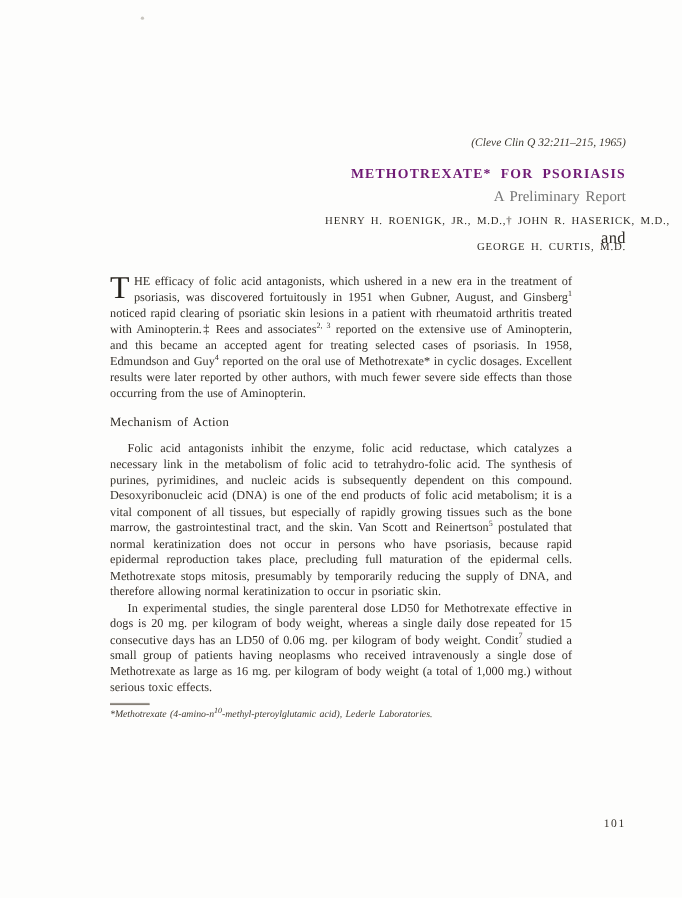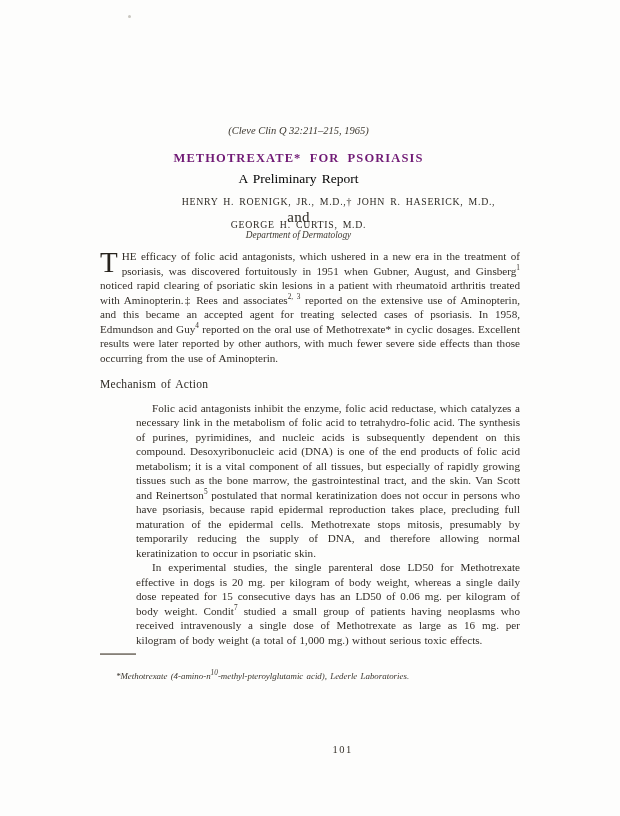--- a/index.html
+++ b/index.html
@@ -9,42 +9,42 @@
     font-family: "Liberation Serif", serif;
   }
   .page {
     position: relative;
     width: 620px; height: 816px;
     background: #fdfdfc;
     color: #332e28;
     overflow: hidden;
   }
   .centered {
-    position: absolute; left: 16px; width: 565px;
-    text-align: center;
+    position: absolute; left: 4px; width: 565px;
+    text-align: right;
   }
   .citation {
     top: 125px;
     font-style: italic;
     font-size: 10.5px;
     color: #3d3830;
   }
   .title {
     top: 151px;
     font-weight: bold;
     font-size: 12.5px;
     letter-spacing: 1.1px;
     word-spacing: 4px;
     color: #701a75;
   }
   .subtitle {
     top: 171px;
     font-size: 13.5px;
     word-spacing: 2px;
-    color: #000000;
+    color: #737373;
   }
   .authors {
     font-size: 9.8px;
     letter-spacing: 0.7px;
     word-spacing: 2px;
     color: #2e2a24;
   }
   .authors-1 { top: 196px; padding-left: 40px; }
   .authors-and { top: 209px; font-size: 15px; letter-spacing: 0.3px; }
   .authors-2 { top: 219px; }
@@ -58,21 +58,21 @@
     position: absolute;
     left: 100px; top: 249px;
     width: 420px;
     font-size: 11.15px;
     line-height: 14.5px;
     text-align: justify;
     word-spacing: 0.6px;
     color: #332e28;
   }
   .body-block p { margin: 0; }
-  p.indent { text-indent: 16px; margin-left: 36px; }
+  p.indent { text-indent: 16px; }
   .dropcap {
     float: left;
     font-size: 29px;
     line-height: 23px;
     padding: 2px 4px 0 0;
     color: #27231d;
   }
   .section-heading {
     text-align: left;
     font-size: 11.5px;
@@ -92,27 +92,26 @@
     margin: 6px 0 3px;
   }
   .footnotes {
     font-style: italic;
     font-size: 8.9px;
     line-height: 11.4px;
     text-align: left;
     word-spacing: 1px;
     color: #3a352d;
   }
-  .footnotes p { margin: 16px; }
+  .footnotes p { margin: 0; }
   .page-number {
     top: 744px;
     font-size: 10.5px;
     letter-spacing: 1.5px;
     color: #36312a;
-    margin-left: 44px;
   }
   .speck {
     position: absolute;
     left: 128px; top: 15px;
     width: 3px; height: 3px;
     border-radius: 50%;
     background: #c9c6c0;
   }
 </style>
 </head>
@@ -125,21 +124,20 @@
   <div class="centered citation">(Cleve Clin Q 32:211–215, 1965)</div>
 
   <div class="centered title">METHOTREXATE* FOR PSORIASIS</div>
 
   <div class="centered subtitle">A Preliminary Report</div>
 
   <div class="centered authors authors-1">HENRY H. ROENIGK, JR., M.D.,† JOHN R. HASERICK, M.D.,</div>
   <div class="centered authors authors-and">and</div>
   <div class="centered authors authors-2">GEORGE H. CURTIS, M.D.</div>
 
-  <div class="centered affiliation">Department of Dermatology</div>
 
   <div class="body-block">
 
     <p><span class="dropcap">T</span><span>HE efficacy of folic acid antagonists, which ushered in a new era in the treatment of psoriasis, was discovered fortuitously in 1951 when Gubner, August, and Ginsberg<sup>1</sup> noticed rapid clearing of psoriatic skin lesions in a patient with rheumatoid arthritis treated with Aminopterin.‡ Rees and associates<sup>2, 3</sup> reported on the extensive use of Aminopterin, and this became an accepted agent for treating selected cases of psoriasis. In 1958, Edmundson and Guy<sup>4</sup> reported on the oral use of Methotrexate* in cyclic dosages. Excellent results were later reported by other authors, with much fewer severe side effects than those occurring from the use of Aminopterin.</span></p>
 
     <div class="section-heading">Mechanism of Action</div>
 
     <p class="indent">Folic acid antagonists inhibit the enzyme, folic acid reductase, which catalyzes a necessary link in the metabolism of folic acid to tetrahydro-folic acid. The synthesis of purines, pyrimidines, and nucleic acids is subsequently dependent on this compound. Desoxyribonucleic acid (DNA) is one of the end products of folic acid metabolism; it is a vital component of all tissues, but especially of rapidly growing tissues such as the bone marrow, the gastrointestinal tract, and the skin. Van Scott and Reinertson<sup>5</sup> postulated that normal keratinization does not occur in persons who have psoriasis, because rapid epidermal reproduction takes place, precluding full maturation of the epidermal cells. Methotrexate stops mitosis, presumably by temporarily reducing the supply of DNA, and therefore allowing normal keratinization to occur in psoriatic skin.</p>
 
 

